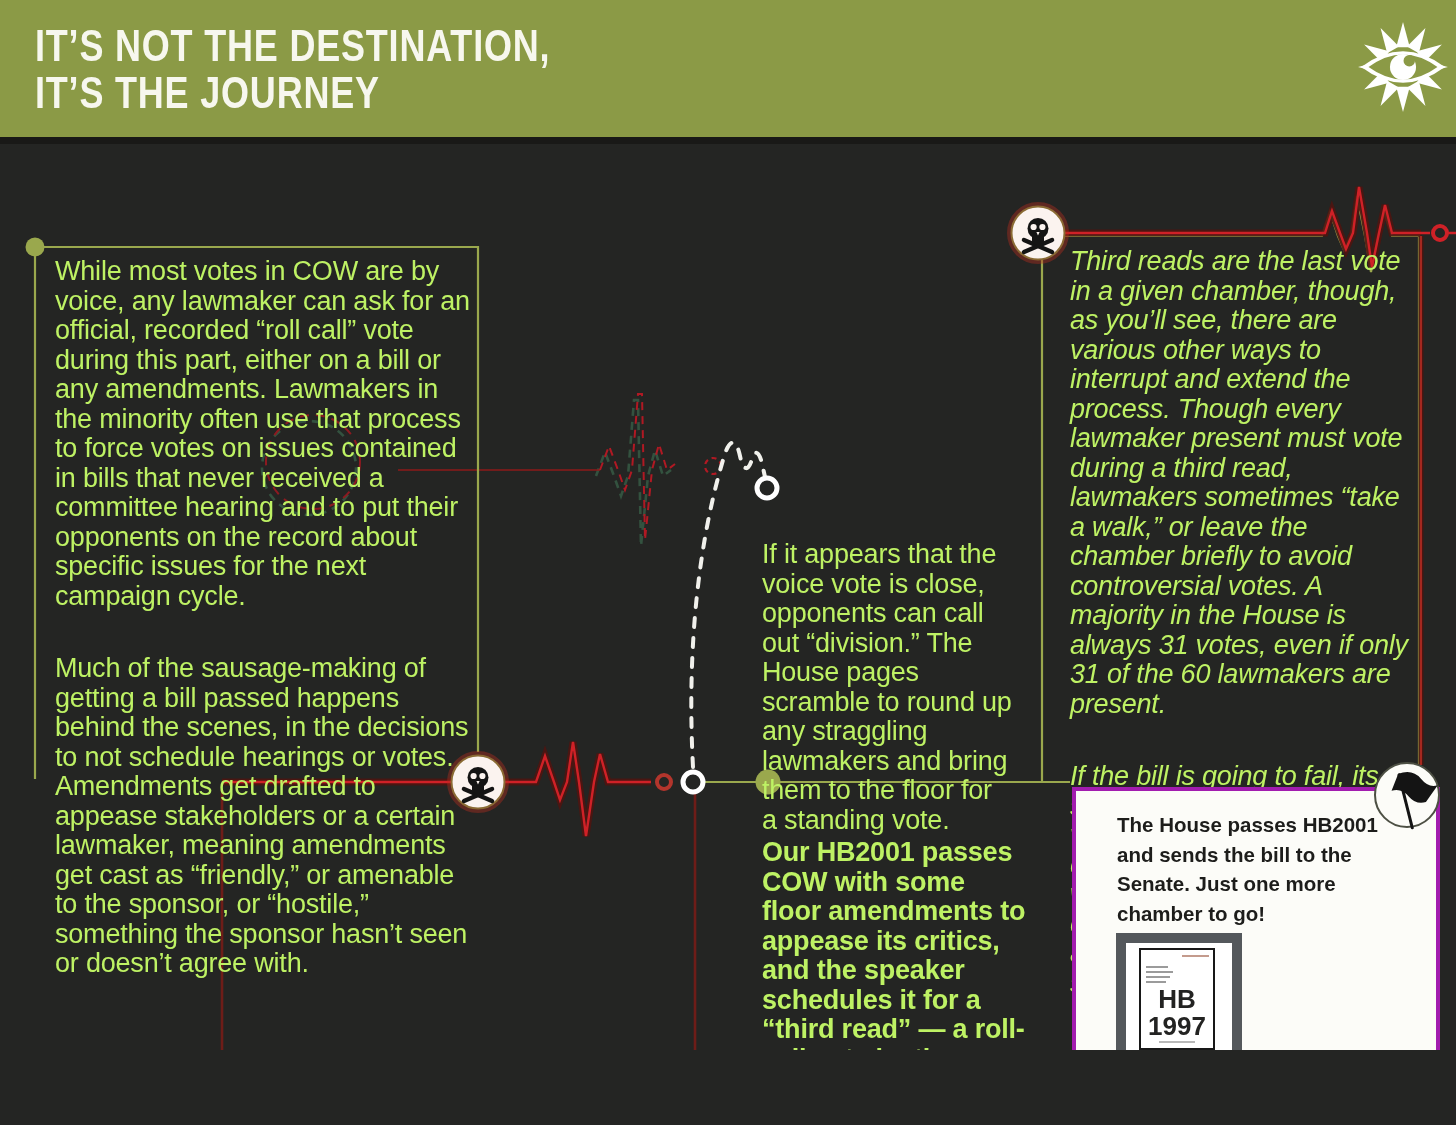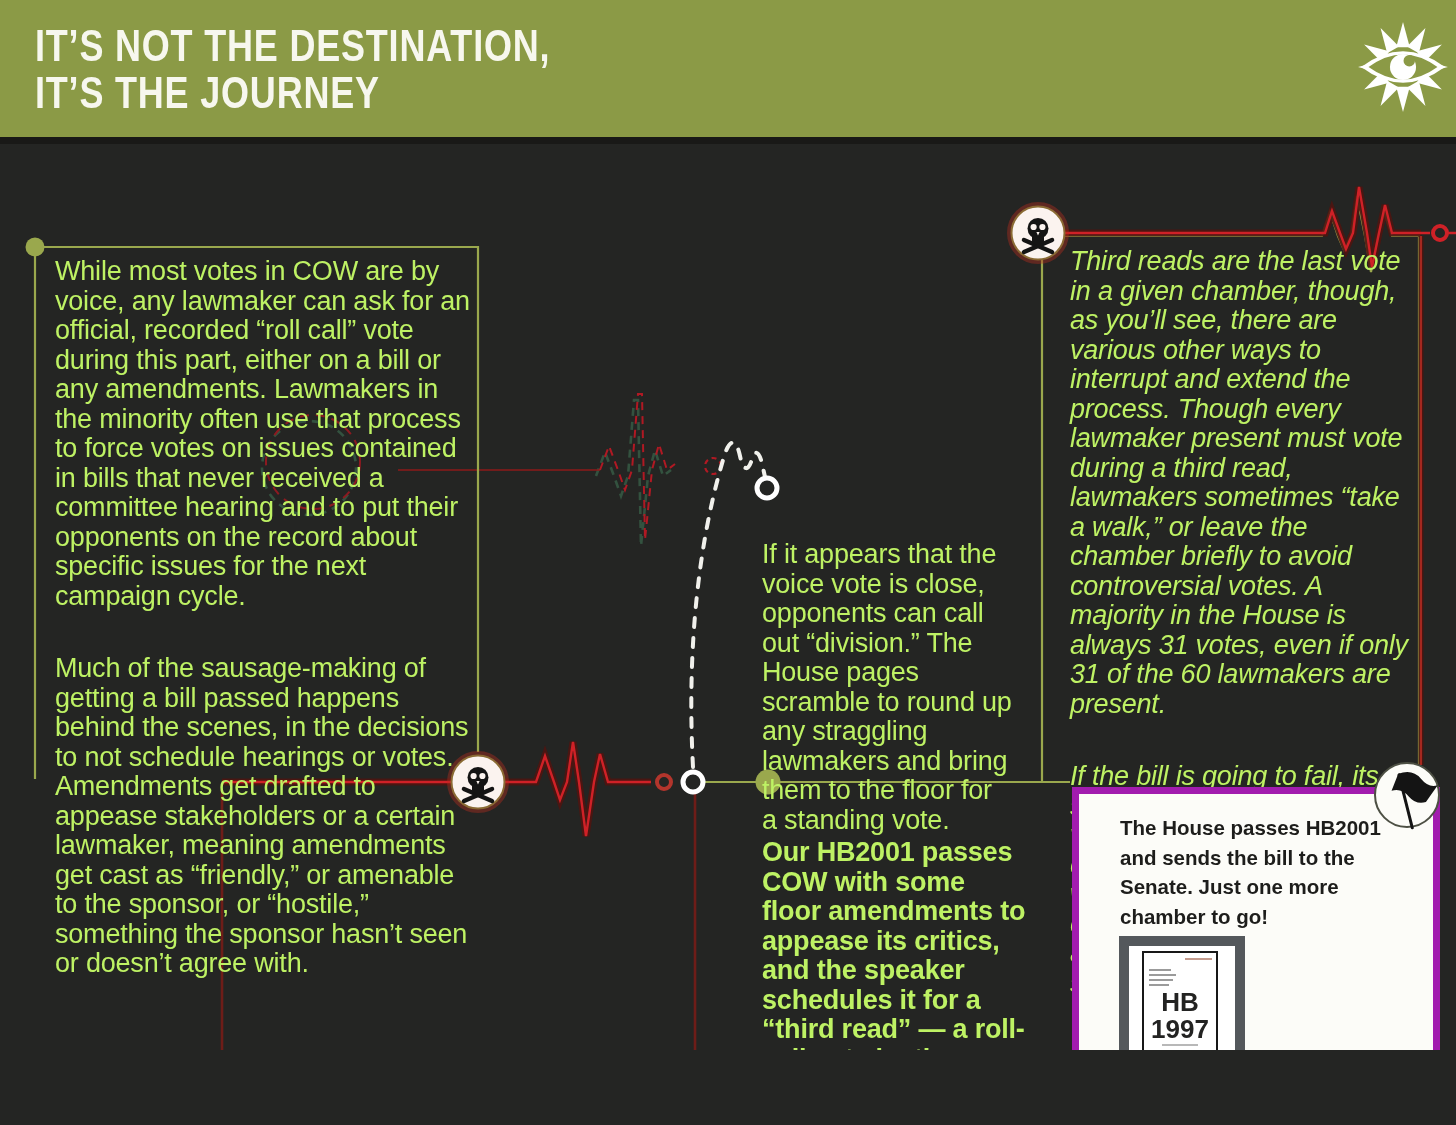--- a/index.html
+++ b/index.html
@@ -22,21 +22,21 @@
   .bold{font-weight:bold;}
   .t-left{left:55px;top:257px;width:424px;}
   .t-right{left:1070px;top:247px;width:348px;font-style:italic;}
   .t-division{left:762px;top:497px;width:250px;}
   .t-deaths{left:240px;top:821px;width:438px;}
   .t-passes{left:762px;top:795px;width:268px;font-weight:bold;}
   
   .icon-badge{position:absolute;z-index:3;}
   
   .card{position:absolute;left:1072px;top:787px;width:368px;height:303px;
-        background:#fcfcf8;border:7px solid #a21caf;box-sizing:border-box;z-index:2;}
+        background:#fcfcf8;border:4px solid #a21caf;box-sizing:border-box;z-index:2;}
   .card-text{position:absolute;left:41px;top:19px;width:302px;color:#1d1d1b;
              font-weight:bold;font-size:20.5px;line-height:29.5px;}
   .bill-frame{position:absolute;left:40px;top:142px;width:126px;height:140px;
               background:#54585c;display:flex;align-items:center;justify-content:center;}
   .bill-white{position:relative;width:106px;height:120px;background:#ffffff;}
   .bill-page{position:absolute;left:13px;top:5px;width:76px;height:102px;
              border:2px solid #181818;background:#ffffff;box-sizing:border-box;}
   .bill-line{position:absolute;height:2px;}
   .bl-red{right:4px;top:5px;width:27px;background:#c49b8d;}
   .bl-g1{left:5px;top:16px;width:22px;background:#9b9b9b;}

